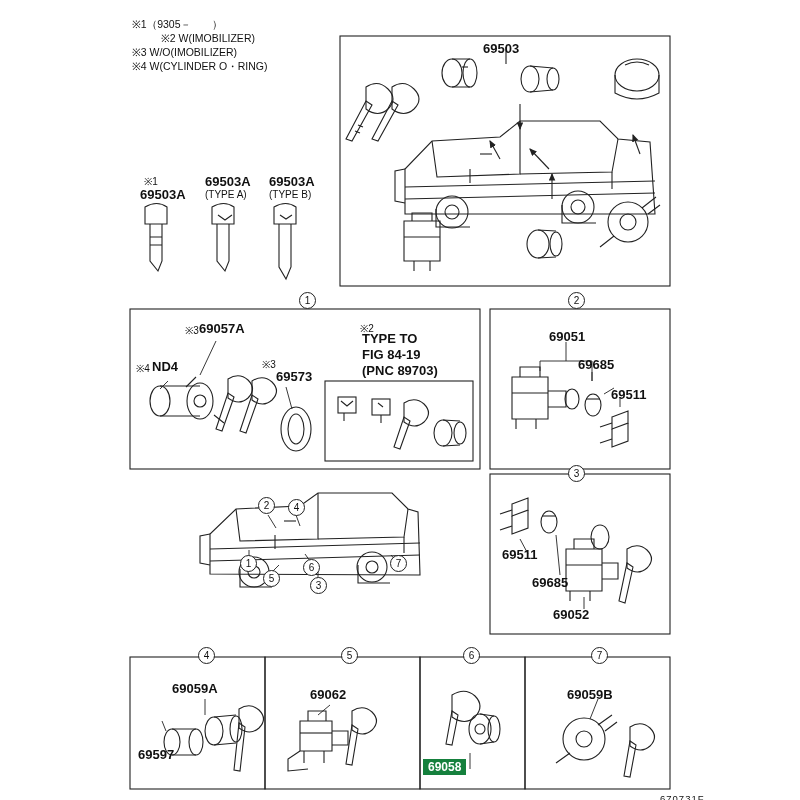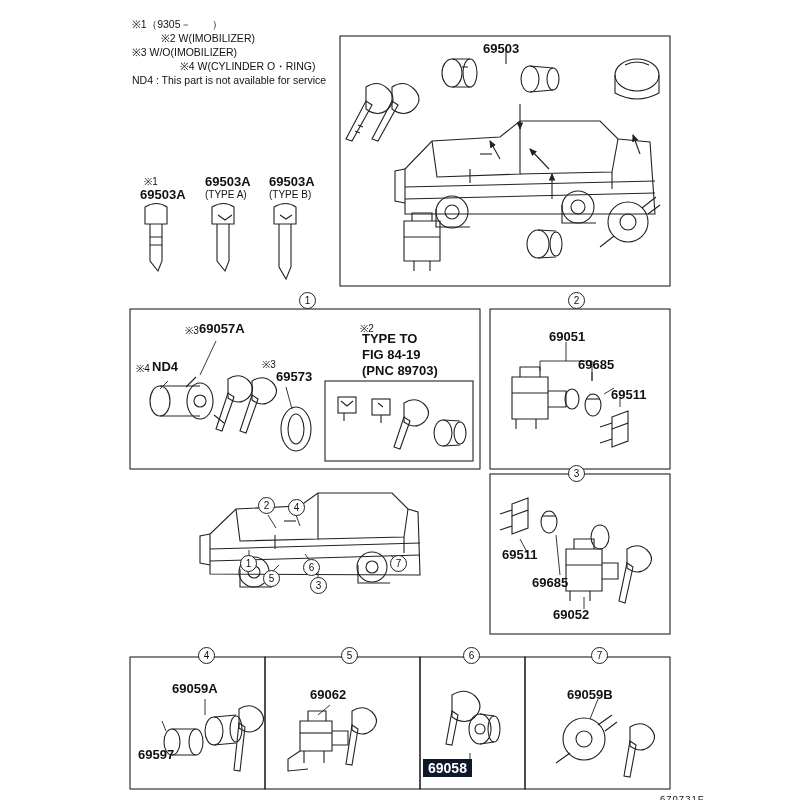--- a/index.html
+++ b/index.html
@@ -14,21 +14,21 @@
   .root{position:absolute;left:0;top:9px;width:652px;height:800px;text-decoration:underline;}
   .abs{position:absolute;}
   .lbl-sm{font-size:10px;white-space:pre;}
   .lbl-b{font-size:13px;font-weight:bold;white-space:pre;}
   .note{font-size:10.5px;line-height:14px;white-space:pre;}
   .circ{
     width:17px;height:17px;border:1px solid #222;border-radius:50%;
     font-size:10px;display:flex;align-items:center;justify-content:center;
     background:#fff;box-sizing:border-box;
   }
-  .hl{background:#0f172a;color:#fff;padding:1px 5px;font-size:14px;font-weight:bold;}
+  .hl{background:#15803d;color:#fff;padding:1px 5px;font-size:12px;font-weight:bold;}
   .svgwrap{position:absolute;left:0;top:0;width:800px;height:800px;pointer-events:none;}
   .foot{font-size:9.5px;letter-spacing:1px;}
 </style>
 </head>
 <body>
 
 <div class="root">
 
   <svg class="svgwrap" viewBox="0 0 800 800">
     <defs>
@@ -301,22 +301,21 @@
         <path d="M216,332 L200,366"></path>
         <path d="M168,372 L160,380"></path>
         <path d="M286,378 L292,400"></path>
       </g>
     </g>
   </svg>
 
   <div class="abs note" style="left:132px;top:8px;">※1（9305－　　）</div>
   <div class="abs note" style="left:132px;top:22px;margin-left:29px;">※2 W(IMOBILIZER)</div>
   <div class="abs note" style="left:132px;top:36px;">※3 W/O(IMOBILIZER)</div>
-  <div class="abs note" style="left:132px;top:50px;margin-left:48px;">※4 W(CYLINDER O・RING)</div>
-  <div class="abs note" style="left:132px;top:64px;">ND4 : This part is not available for service</div>
+  <div class="abs note" style="left:132px;top:50px;">※4 W(CYLINDER O・RING)</div>
 
   <div class="abs lbl-b" style="left:483px;top:8px;margin-top:24px;">69503</div>
 
   <div class="abs lbl-sm" style="left:144px;top:165px;">※1</div>
   <div class="abs lbl-b" style="left:140px;top:178px;">69503A</div>
 
   <div class="abs lbl-b" style="left:205px;top:165px;">69503A</div>
   <div class="abs lbl-sm" style="left:205px;top:180px;">(TYPE A)</div>
 
   <div class="abs lbl-b" style="left:269px;top:165px;">69503A</div>

